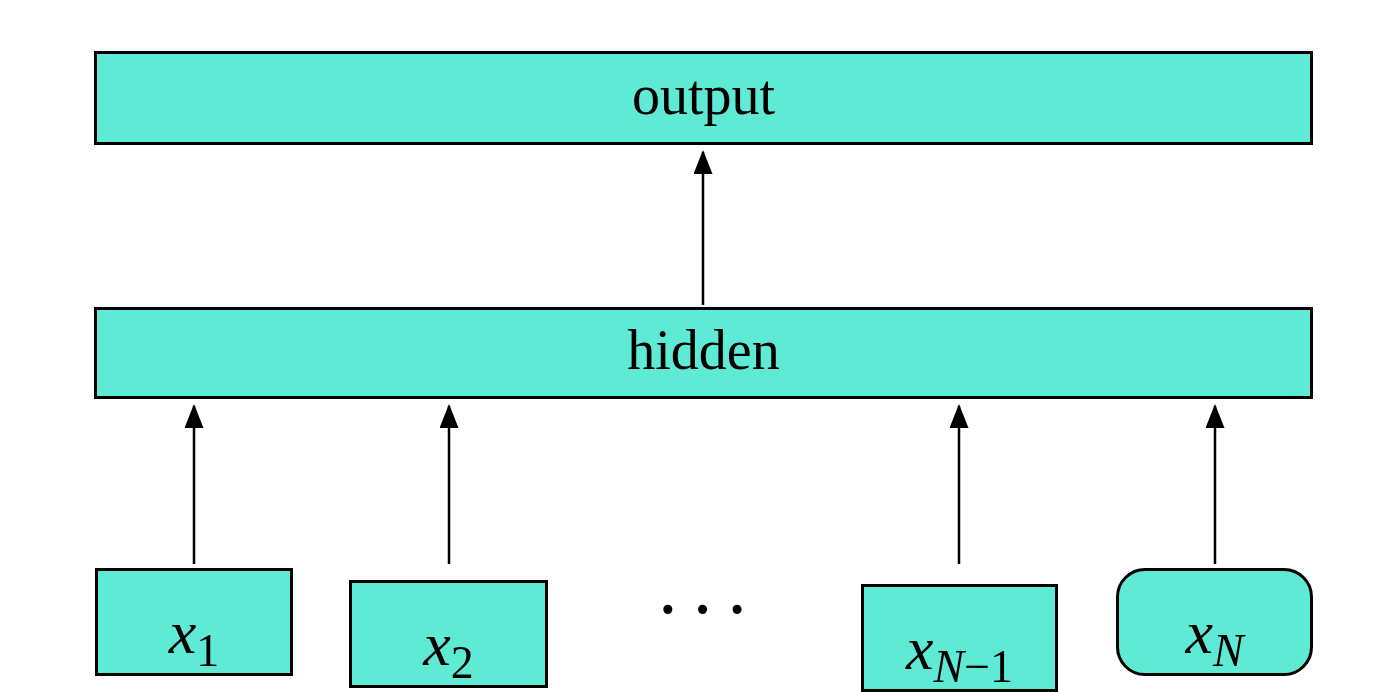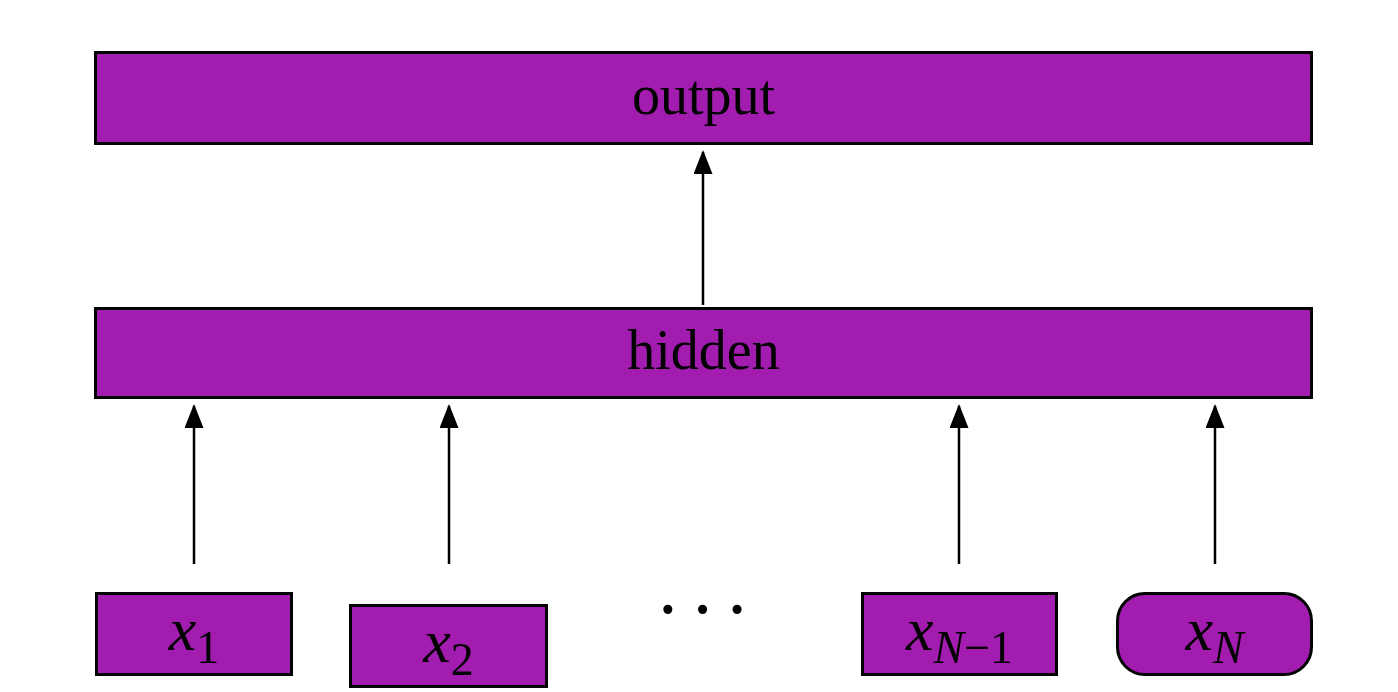--- a/index.html
+++ b/index.html
@@ -14,38 +14,38 @@
   .arrows-svg {
     position: absolute;
     left: 0; top: 0;
     width: 1398px; height: 692px;
     pointer-events: none;
   }
   .box {
     position: absolute;
     box-sizing: border-box;
     border: 3px solid #000000;
-    background: #a21caf;
+    background: #5eead4;
     display: flex;
     align-items: center;
     justify-content: center;
   }
   .layer-box { left: 94px; width: 1219px; }
   .output-box { top: 51px;  height: 94px; }
   .hidden-box { top: 307px; height: 92px; }
   .layer-label {
     font-size: 56px;
     color: #000000;
     line-height: 1;
     padding-bottom: 6px;
   }
-  .input-box { top: 592px; height: 84px; }
+  .input-box { top: 568px; height: 108px; align-items: flex-end; }
   .input-box-1 { left: 95px;   width: 198px; }
   .input-box-2 { left: 349px;  width: 199px; margin-top: 12px; }
-  .input-box-3 { left: 861px;  width: 197px; }
+  .input-box-3 { left: 861px;  width: 197px; margin-top: 16px; }
   .input-box-4 { left: 1116px; width: 197px; border-radius: 29px; }
   .math-label {
     font-size: 62px;
     font-style: italic;
     color: #000000;
     line-height: 1;
     padding-bottom: 10px;
     white-space: nowrap;
   }
   .math-label sub {

